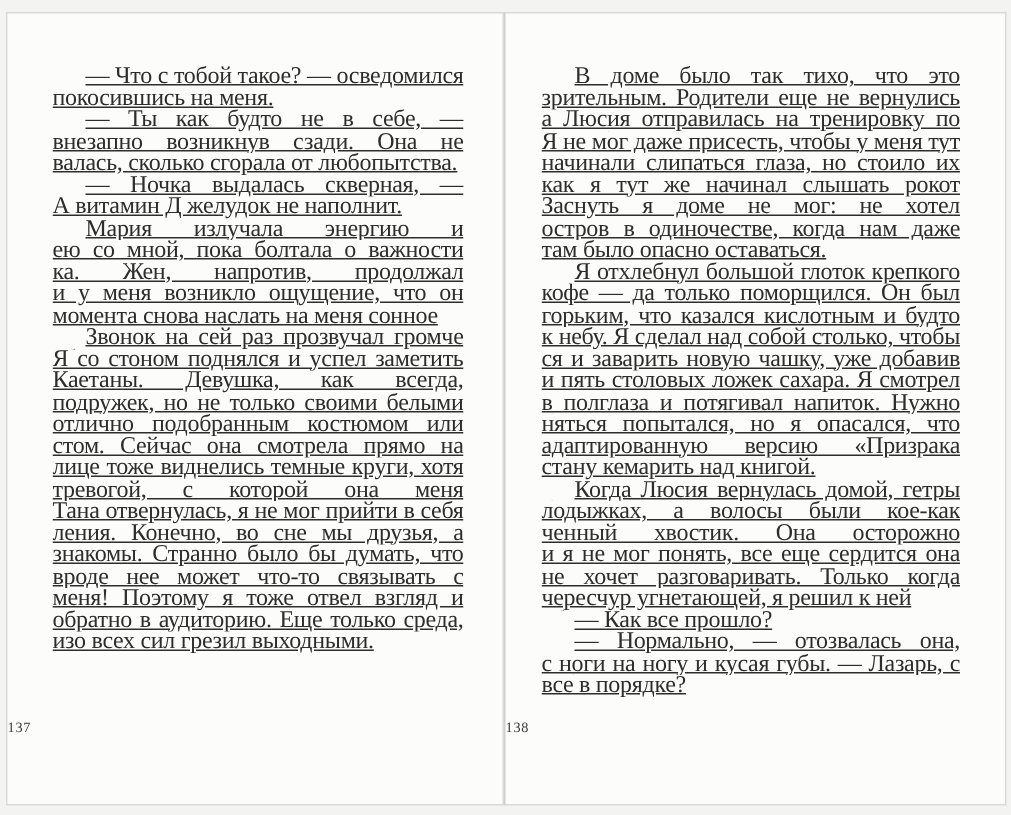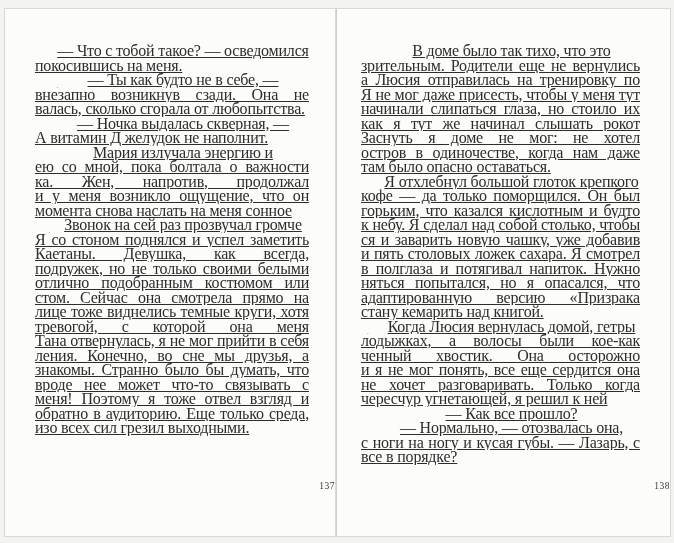--- a/index.html
+++ b/index.html
@@ -38,27 +38,27 @@
   .line {
     height: 14.5px;
     line-height: 14.5px;
     overflow: hidden;
     text-align: left;
   }
   .line.j {
     text-align: justify;
     text-align-last: justify;
   }
-  .line.indent { text-indent: 22px; text-align: center; }
+  .line.indent { text-indent: 22px; }
   .page-number {
     position: absolute;
     bottom: 45px;
     left: 0;
     right: 0;
-    text-align: right;
+    text-align: left;
     font-size: 9.5px;
     color: #3a3a3a;
     letter-spacing: 0.5px;
   }
 </style>
 </head>
 <body>
 
 <div class="book">
   <div class="page page-left">

